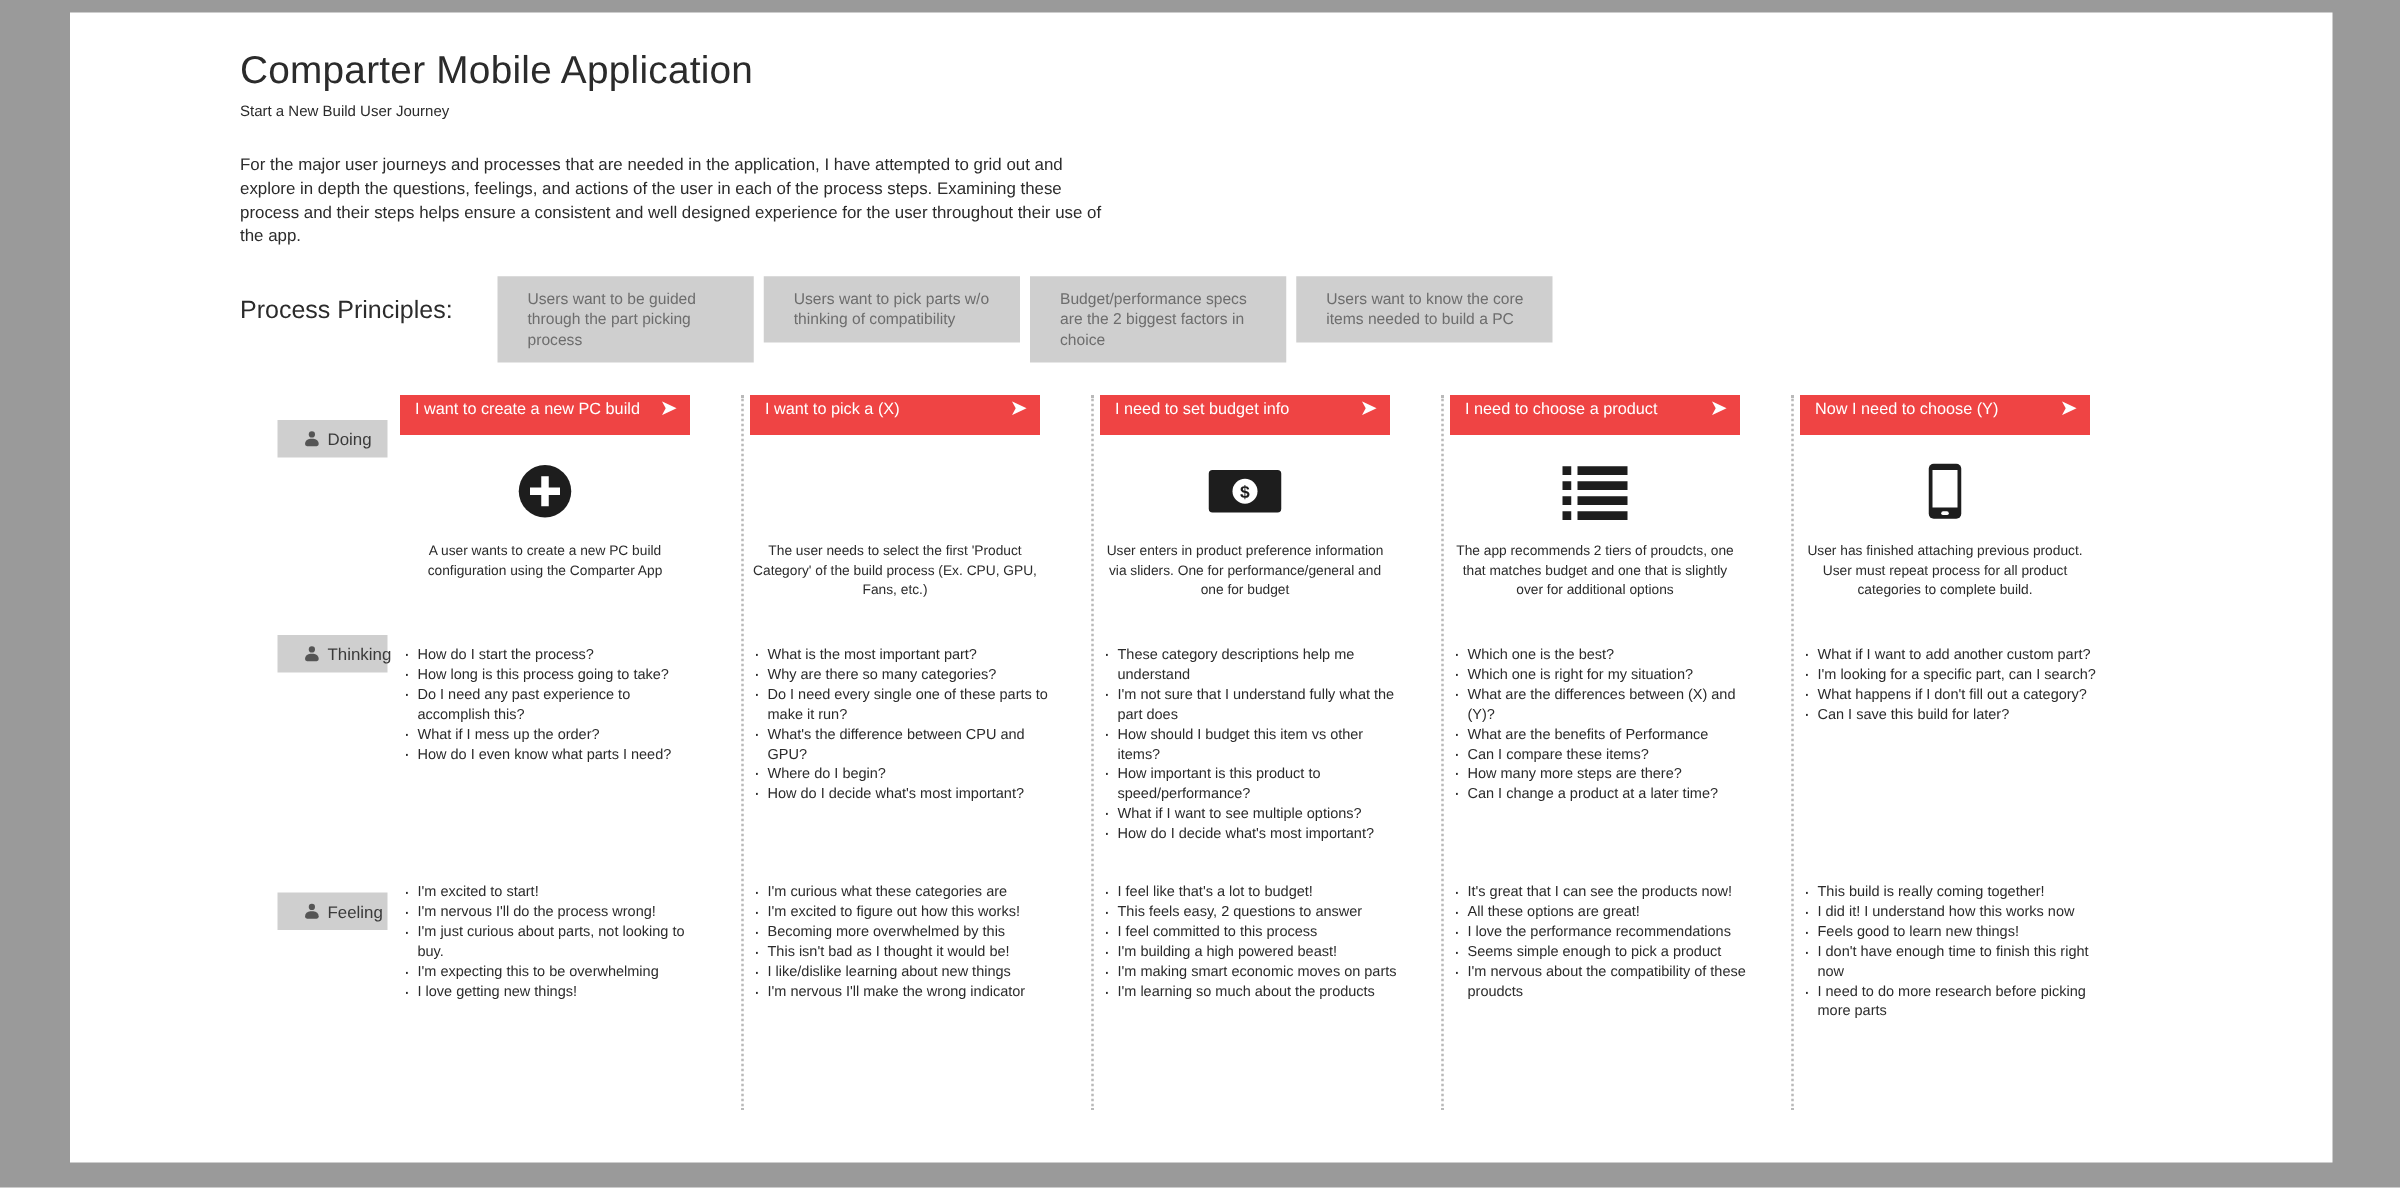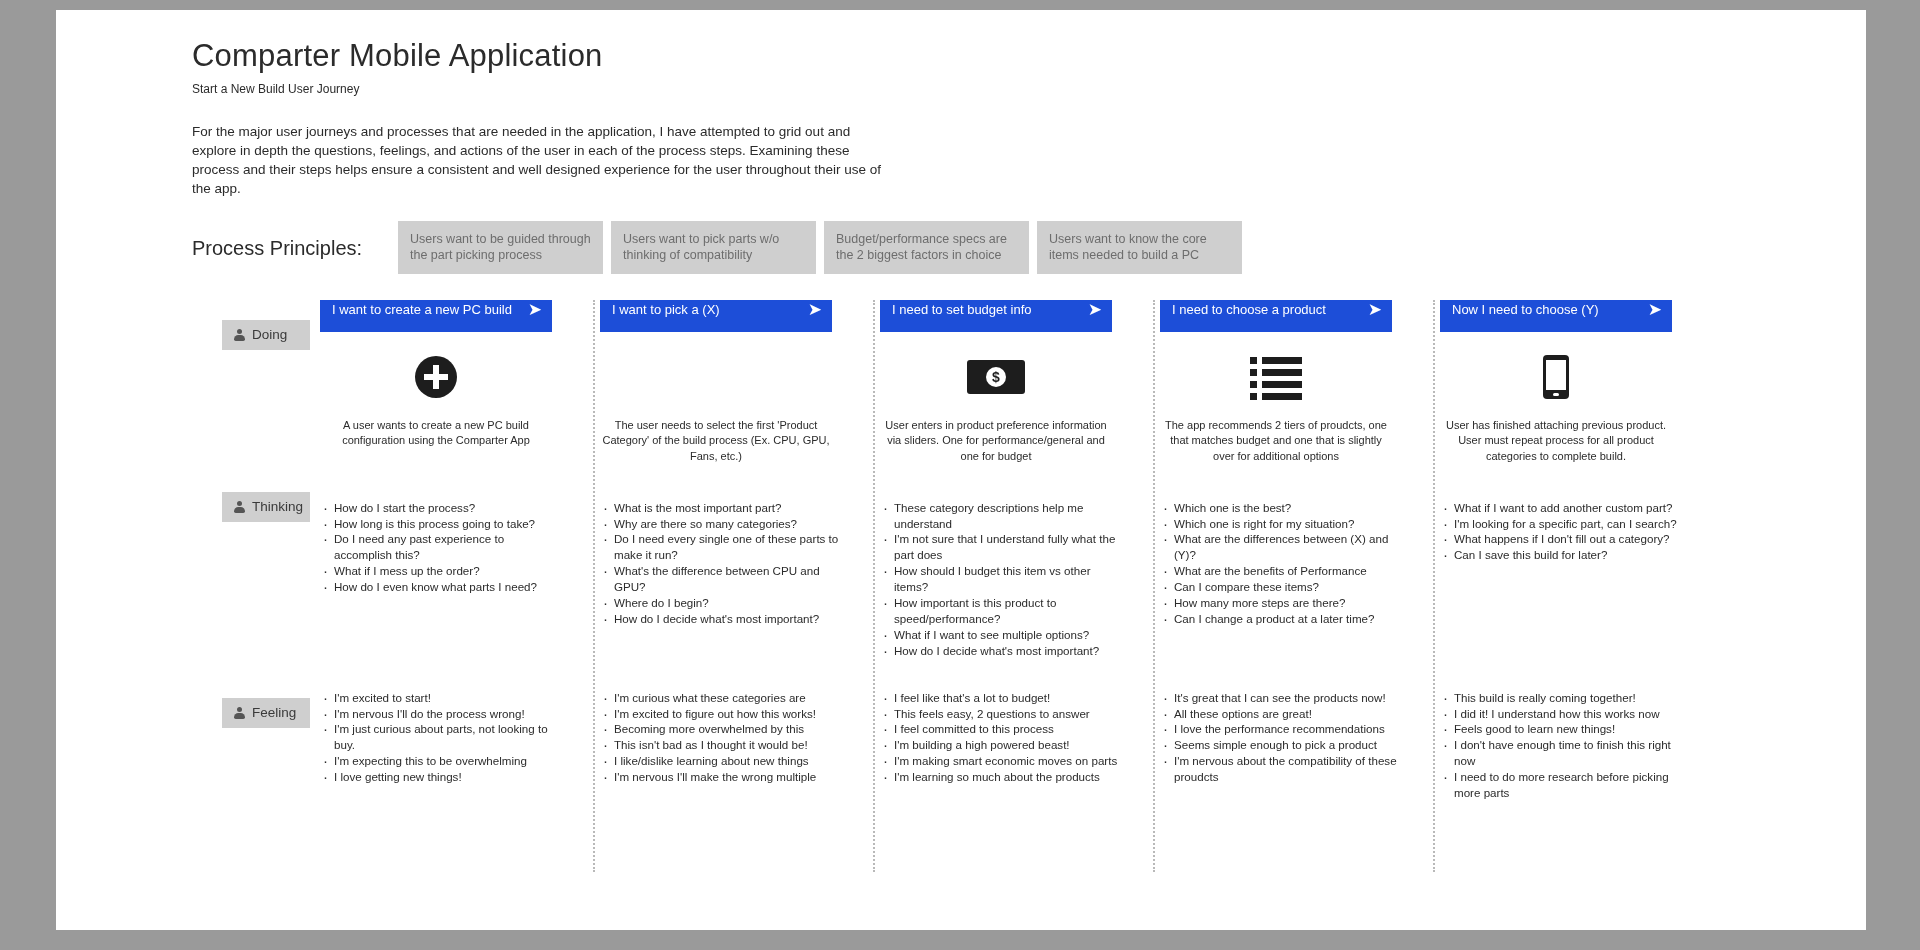--- a/index.html
+++ b/index.html
@@ -60,21 +60,21 @@
     width: 206px;
     padding-top: 16px;
   }
   .principle {
     width: 205px;
     min-height: 48px;
     background: #cfcfcf;
     color: #6d6d6d;
     font-size: 12.5px;
     line-height: 1.32;
-    padding: 10px 12px 10px 12px;
+    padding: 10px 12px 10px 24px;
     margin-right: 8px;
     box-sizing: border-box;
   }
   
   .grid {
     position: relative;
     margin-top: 26px;
     height: 580px;
   }
   .row-labels {
@@ -87,21 +87,21 @@
     position: absolute;
     left: 30px;
     width: 88px;
     height: 30px;
     background: #cfcfcf;
     color: #3a3a3a;
     font-size: 13.5px;
     display: flex;
     align-items: center;
     gap: 7px;
-    padding-left: 12px;
+    padding-left: 22px;
     box-sizing: border-box;
   }
   .row-label .person {
     width: 11px;
     height: 12px;
     position: relative;
     flex: 0 0 auto;
   }
   .row-label .person::before {
     content: "";
@@ -137,21 +137,21 @@
     position: absolute;
     right: 5px;
     top: 0;
     bottom: 8px;
     border-right: 2px dotted #b9b9b9;
   }
   .col:last-child .divider { display: none; }
 
   .step-header {
     height: 32px;
-    background: #1d4ed8;
+    background: #ef4444;
     color: #ffffff;
     font-size: 13px;
     display: flex;
     align-items: center;
     justify-content: space-between;
     padding: 0 10px 12px 12px;
     box-sizing: border-box;
     width: 232px;
   }
   .arrow {
@@ -360,21 +360,21 @@
             <li>What's the difference between CPU and GPU?</li>
             <li>Where do I begin?</li>
             <li>How do I decide what's most important?</li>
           </ul>
           <ul class="cell-list" style="top:390px;">
             <li>I'm curious what these categories are</li>
             <li>I'm excited to figure out how this works!</li>
             <li>Becoming more overwhelmed by this</li>
             <li>This isn't bad as I thought it would be!</li>
             <li>I like/dislike learning about new things</li>
-            <li>I'm nervous I'll make the wrong multiple</li>
+            <li>I'm nervous I'll make the wrong indicator</li>
           </ul>
         </div>
 
         <div class="col">
           <div class="divider"></div>
           <div class="step-header">
             <span>I need to set budget info</span>
             <span class="arrow">➤</span>
           </div>
           <div class="icon-box">

